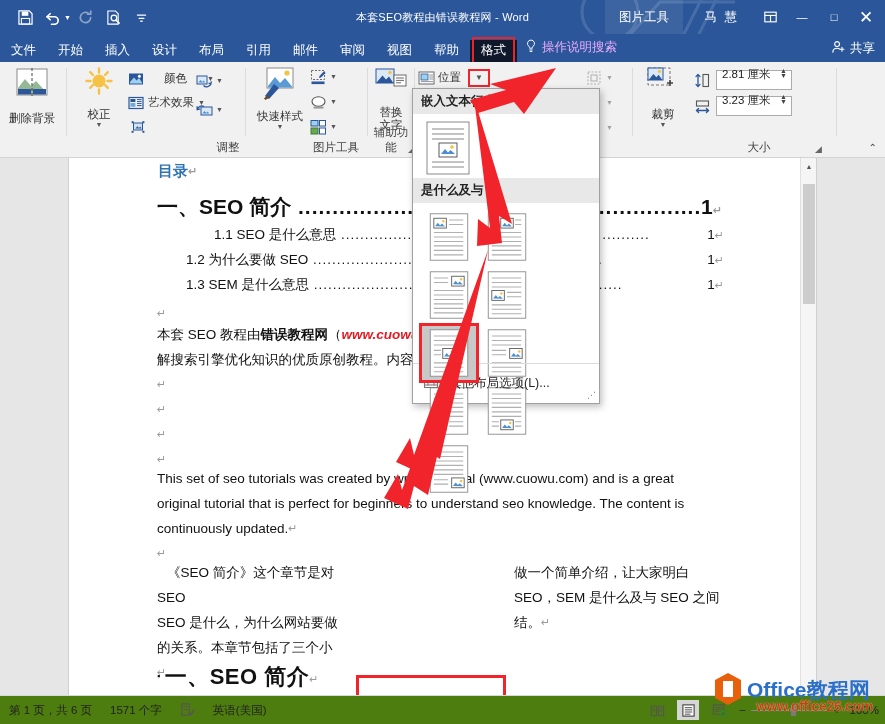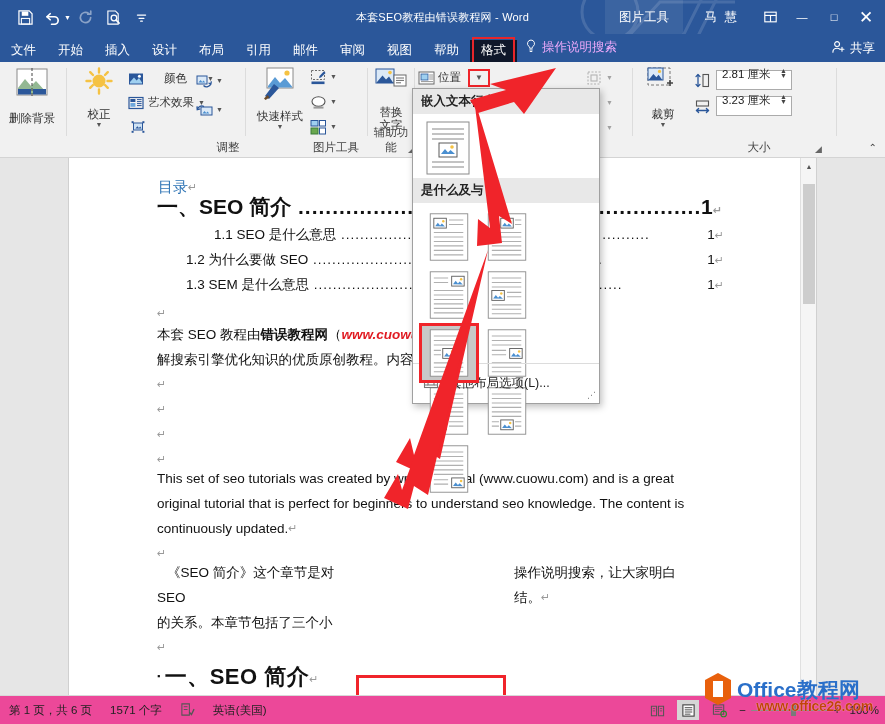--- a/index.html
+++ b/index.html
@@ -161,33 +161,33 @@
     padding-left: 10px; font-size: 12.5px; color: #222;
   }
   .grip { position: absolute; right: 4px; bottom: 3px; font-size: 9px; color: #888; letter-spacing: -1px;}
 
   
   .arrows-svg { position: absolute; left: 0; top: 0; width: 885px; height: 724px; pointer-events: none; z-index: 60; }
 
   
   .statusbar {
     position: absolute; left: 0; top: 695px; width: 885px; height: 29px;
-    background: #ec4899; border-top: 1px solid #d8d8d8;
+    background: #4d7c0f; border-top: 1px solid #d8d8d8;
     display: flex; align-items: center; font-size: 11.5px; color: #222;
   }
   .sb-item { padding: 0 9px; white-space: nowrap; }
   .sb-right { position: absolute; right: 6px; display: flex; align-items: center; gap: 9px; }
   .view-btn { width: 22px; height: 20px; display: flex; align-items: center; justify-content: center; }
   .view-btn.active { background: #d6d6d6; }
   .zoom-slider { display: flex; align-items: center; gap: 5px; }
   .zs-line { width: 78px; height: 1px; background: #8a8a8a; position: relative; }
   .zs-knob { position: absolute; left: 40px; top: -5px; width: 5px; height: 11px; background: #7a7a7a; }
 
   
-  .watermark { position: absolute; right: 16px; top: 673px; z-index: 70; }
+  .watermark { position: absolute; right: 6px; top: 673px; z-index: 70; }
   .wm-url {
     position: absolute; right: 12px; top: 698px; z-index: 71;
     font-size: 14px; font-weight: bold; color: #c2410c; letter-spacing: -.3px;
     text-shadow: 0 0 1px rgba(255,255,255,.9);
   }
 </style>
 </head>
 <body>
 
 <div id="app">
@@ -548,21 +548,21 @@
       <div class="rb-label">大小</div>
       <div class="dlg-launch" style="right:2px;">◢</div>
     </div>
     <div class="rb-sep" style="left:836px;"></div>
     <div class="collapse-ribbon">⌃</div>
   </div>
 
   <div class="docarea">
     <div class="page">
 
-      <div style="position:absolute; left:89px; top:20px;">
+      <div style="position:absolute; left:89px; top:4px;font-weight:bold;">
         <span class="tocword">目录</span><span class="ret">↵</span>
       </div>
 
       <div style="position:absolute; left:88px; top:35px; width:565px;">
         <div class="toc-line" style="font-size:21px; font-weight:bold;">
           <span>一、SEO 简介</span>
           <span class="dots" style="font-size:21px;">&nbsp;...............................................................</span>
           <span>1</span>
             <span class="ret">↵</span>
         </div>
@@ -606,26 +606,28 @@
       <div class="body-p" style="position:absolute; left:88px; top:308px; width:580px;">
         <div>This set of seo tutorials was created by wrong tutorial (www.cuowu.com) and is a great</div>
         <div>original tutorial that is perfect for beginners to understand seo knowledge. The content is</div>
         <div><span>continuously updated.</span><span class="ret">↵</span></div>
       </div>
 
       <div class="empty-par" style="position:absolute; left:88px; top:383px;"><span class="ret">↵</span></div>
 
       <div class="body-p" style="position:absolute; left:88px; top:402px; width:200px;">
         <div style="text-indent:10px;">《SEO 简介》这个章节是对 SEO</div>
+        <div>SEO 是什么，为什么网站要做</div>
         <div>的关系。本章节包括了三个小</div>
         <div><span class="ret">↵</span></div>
       </div>
 
       <div class="body-p" style="position:absolute; left:445px; top:402px; width:215px;">
-        <div>操作说明搜索，让大家明白</div>
+        <div>做一个简单介绍，让大家明白</div>
+        <div>SEO，SEM 是什么及与 SEO 之间</div>
         <div><span>结。</span><span class="ret">↵</span></div>
       </div>
 
       <div style="position:absolute; left:88px; top:504px;">
         <span style="font-size:9px; vertical-align:5px; color:#111;">▪</span>
         <span class="h1">一、SEO 简介</span><span class="ret">↵</span>
       </div>
 
       <div class="scroll-track">
         <div class="scroll-arrow" style="top:0;">▲</div>

